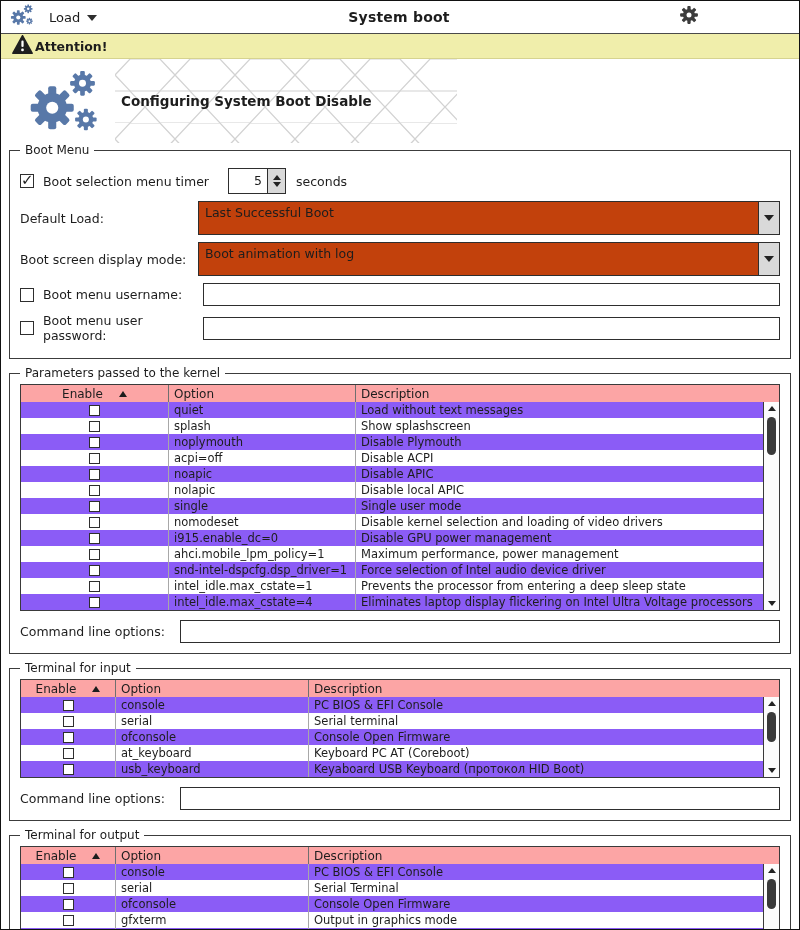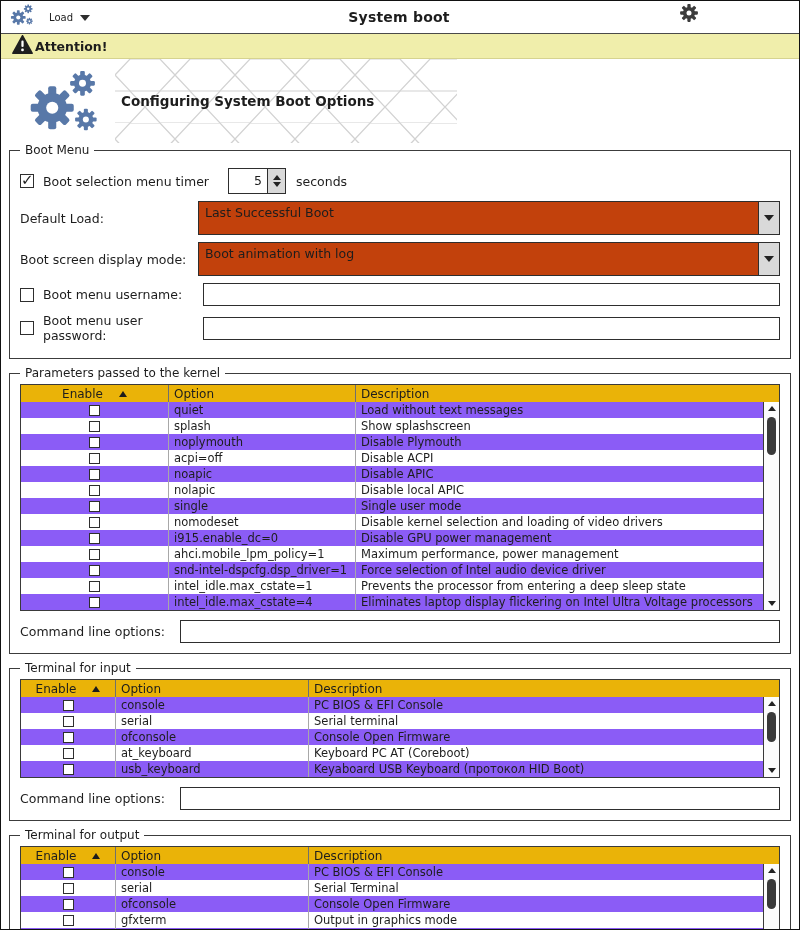--- a/index.html
+++ b/index.html
@@ -7,21 +7,21 @@
   body { font-family:"DejaVu Sans", sans-serif; color:#1d1d1d; }
   .window { width:800px; height:930px; background:#fff; border:1px solid #111;
             display:flex; flex-direction:column; overflow:hidden; }
 
   
   .titlebar { height:33px; border-bottom:1px solid #4a4a4a; display:flex; align-items:center;
               padding:0 10px 0 8px; flex-shrink:0; }
   .tb-left { display:flex; align-items:center; gap:14px; width:200px; }
   .tb-center { flex:1; text-align:center; font-weight:bold; font-size:14px; letter-spacing:.2px; }
   .tb-right { width:200px; display:flex; align-items:center; justify-content:flex-end; gap:16px;flex-direction:column; }
-  .menu-btn { display:flex; align-items:center; gap:7px; font-size:10px; cursor:default; }
+  .menu-btn { display:flex; align-items:center; gap:7px; font-size:13px; cursor:default; }
   .caret { width:0; height:0; border-left:5px solid transparent; border-right:5px solid transparent;
            border-top:6px solid #2e2e2e; margin-top:2px; }
   .winbtns { display:flex; align-items:center; gap:10px; margin-left:4px; }
   .ic-min { width:11px; height:3px; background:#4c4c4c; }
   .ic-max { width:11px; height:10px; border:1.5px solid #4c4c4c; border-top-width:3px; }
   .ic-close { font-size:15px; font-weight:bold; color:#4c4c4c; line-height:1; }
 
   
   .attention { height:25px; background:#f0eeab; border-bottom:1px solid #d6d390;
                display:flex; align-items:center; gap:2px; padding:0 11px; font-size:12.5px;
@@ -56,21 +56,21 @@
   .combo-text { flex:1; font-size:12.5px; padding:3px 6px 0; white-space:nowrap; overflow:hidden; }
   .combo-btn { width:21px; background:#d9d9d9; border-left:1px solid #2e2e2e;
                display:flex; align-items:center; justify-content:center; }
   .combo-btn .tri-d { border-left-width:5px; border-right-width:5px; border-top-width:6px; }
 
   .text-input { flex:1; height:23px; border:1px solid #2e2e2e; background:#fff; font-family:inherit;
                 font-size:12.5px; padding:0 6px; outline:none; }
 
   
   .table { border:1px solid #3a3a3a; position:relative; background:#fff; }
-  .thead { display:grid; background:#eab308; height:17px; font-size:12px; }
+  .thead { display:grid; background:#fca5a5; height:17px; font-size:12px; }
   .th { display:flex; align-items:center; padding:0 5px; border-right:1px solid #6f6f6f; height:100%; }
   .th.th-last { border-right:none; }
   .th-enable { justify-content:center; gap:16px; }
   .sort-tri { width:0; height:0; border-left:4.5px solid transparent; border-right:4.5px solid transparent;
               border-bottom:6px solid #1c1c1c; }
   .tbody { margin-right:16px; }
   .trow { display:grid; height:16px; font-size:11.5px; align-items:center; }
   .trow.odd { background:#8b5cf6; }
   .c-en { display:flex; justify-content:center; align-items:center; height:100%; border-right:1px solid #a8a8a8; }
   .c-opt { padding:0 5px; border-right:1px solid #a8a8a8; height:100%; display:flex; align-items:center; white-space:nowrap; overflow:hidden; }
@@ -172,21 +172,21 @@
         <pattern id="hexpat" width="60" height="64" patternUnits="userSpaceOnUse">
           <g fill="none" stroke="#d2d2d2" stroke-width="1.2">
             <path d="M15 0 L45 0 L60 16 L45 32 L15 32 L0 16 Z"></path>
             <path d="M45 32 L75 32 L90 48 L75 64 L45 64 L30 48 Z"></path>
             <path d="M-15 32 L15 32 L30 48 L15 64 L-15 64 L-30 48 Z"></path>
           </g>
         </pattern>
       </defs>
       <rect width="100%" height="100%" fill="url(#hexpat)"></rect>
     </svg>
-    <span class="banner-title">Configuring System Boot Options</span>
+    <span class="banner-title">Configuring System Boot Disable</span>
   </div>
 
   <fieldset>
     <legend>Boot Menu</legend>
 
     <div class="form-row">
       <span class="cb checked"></span>
       <span class="lbl-w" style="width:183px">Boot selection menu timer</span>
       <span class="spin">
         <span class="spin-val">5</span>

